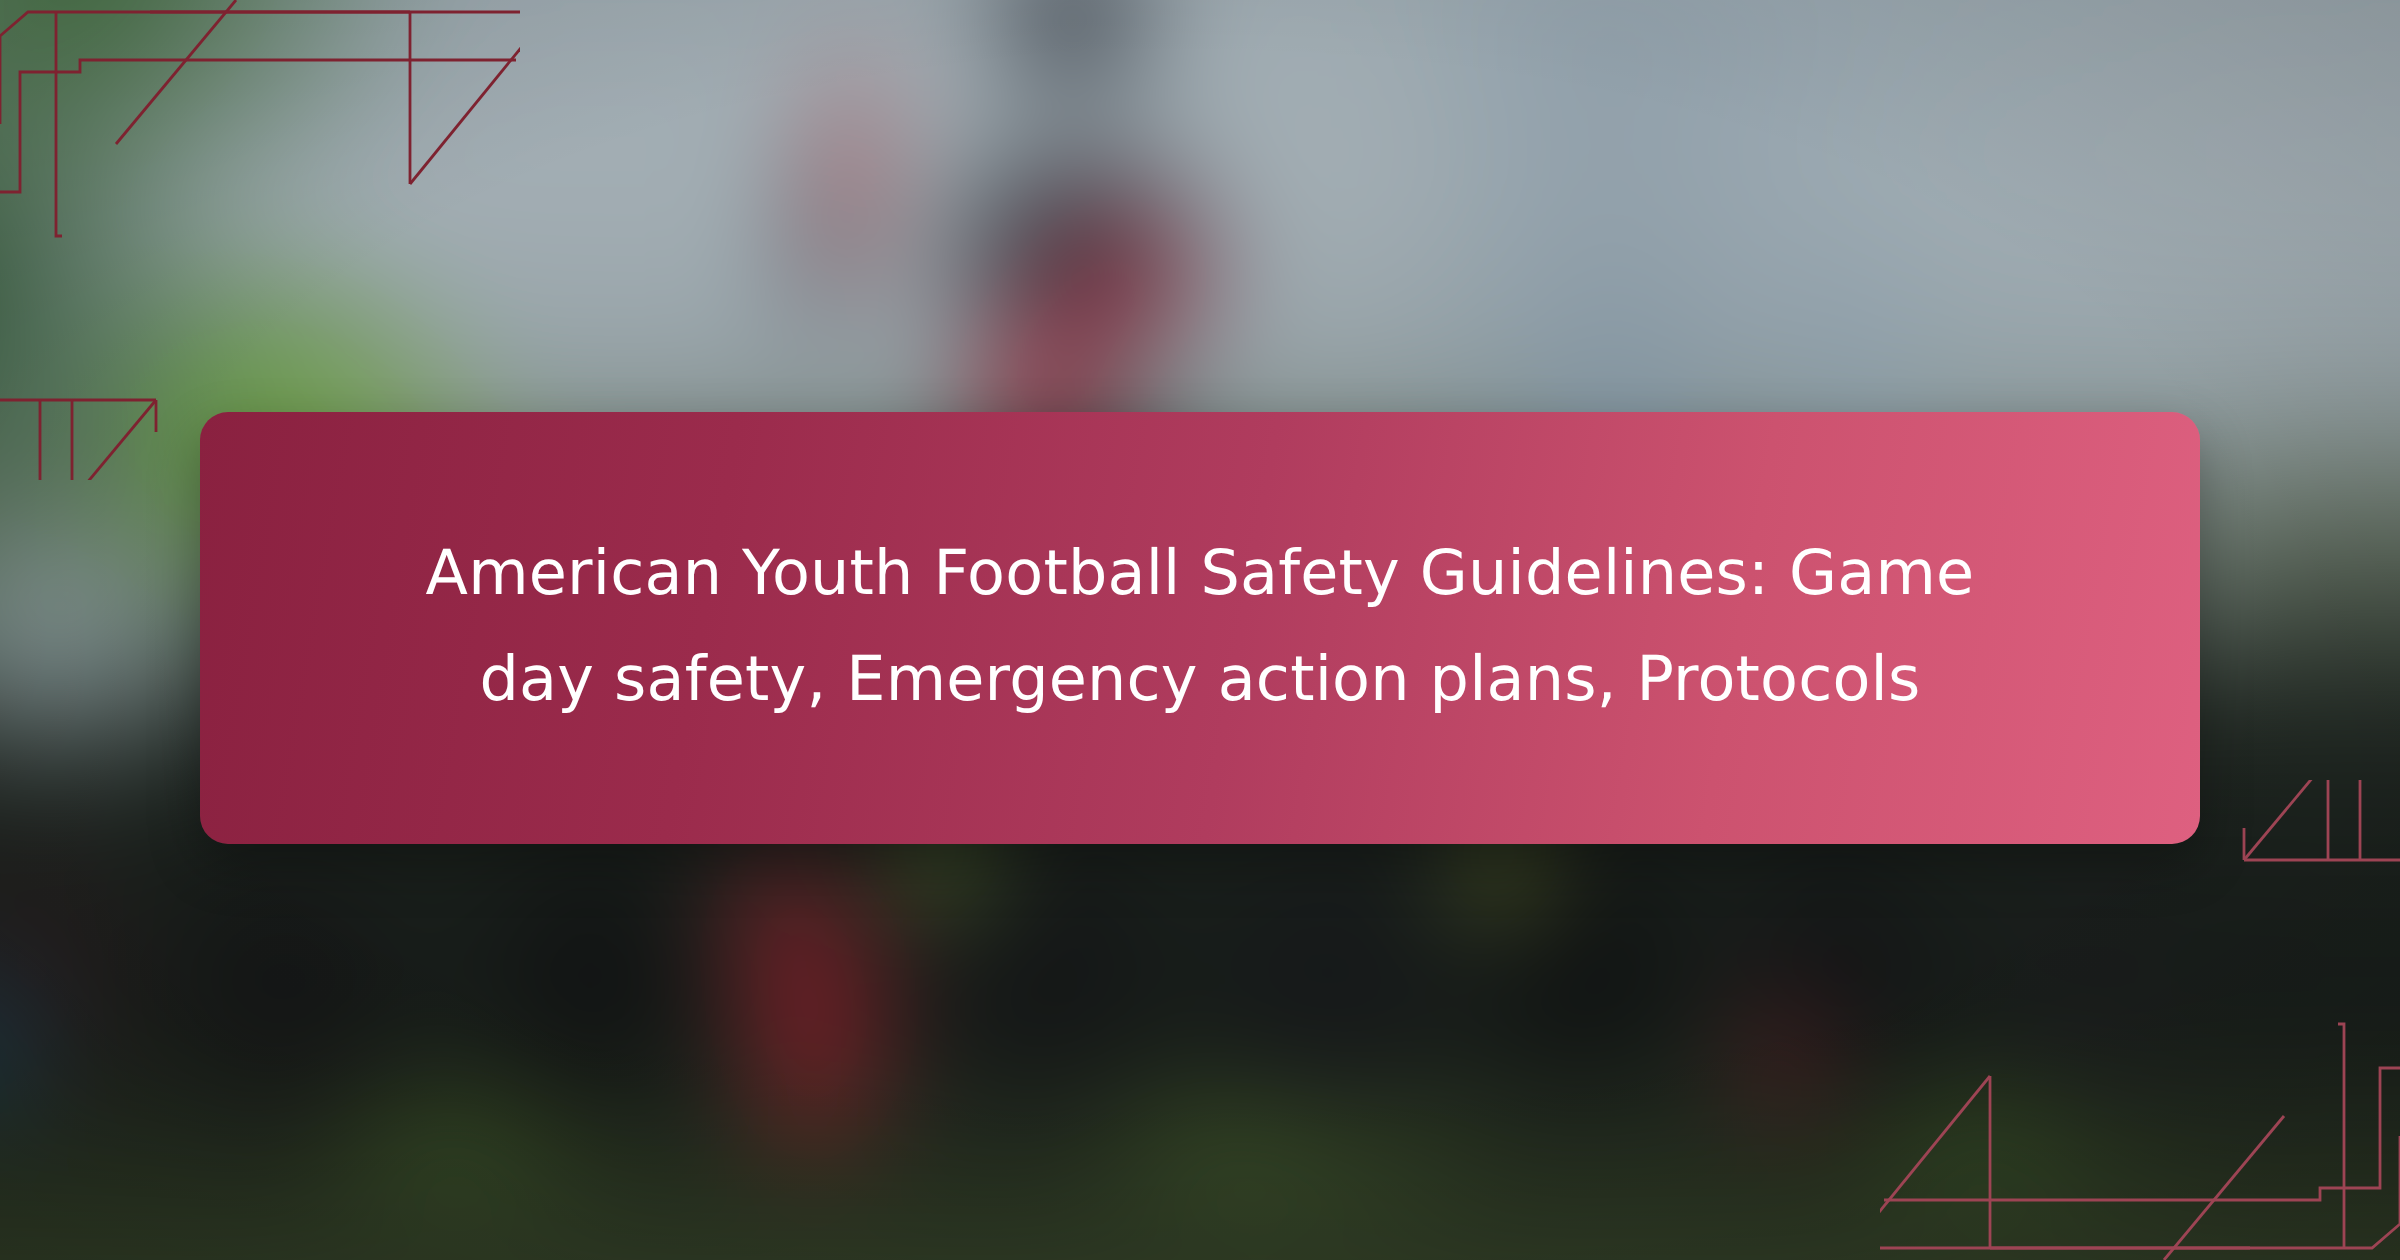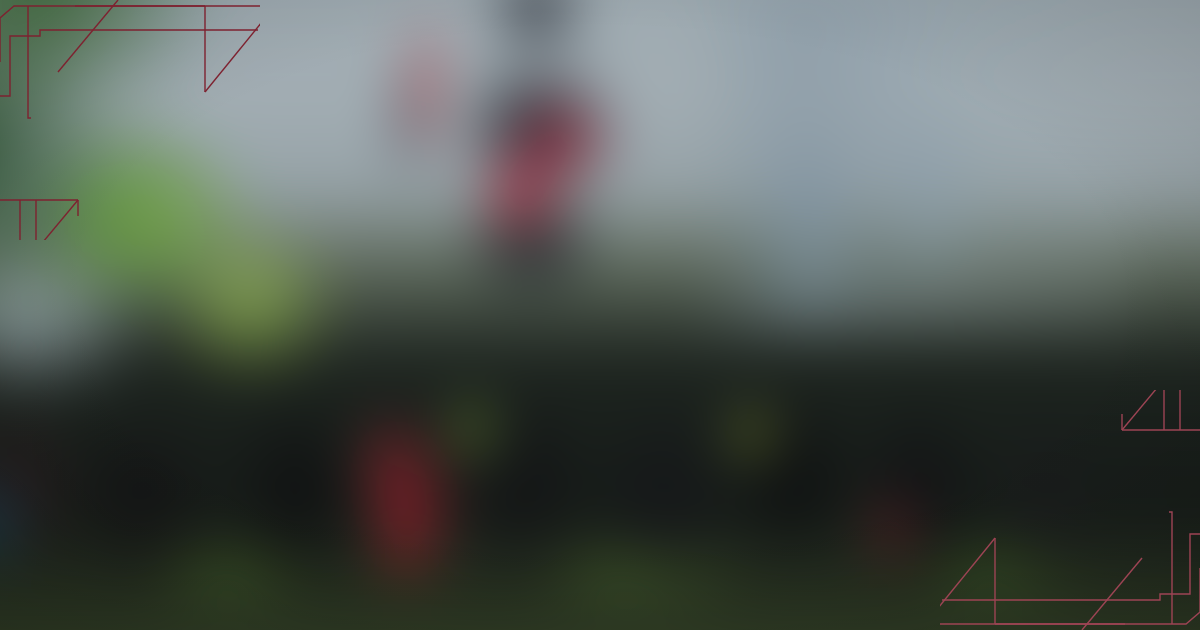--- a/index.html
+++ b/index.html
@@ -264,14 +264,17 @@
       <path d="M182 40 L182 24"></path>
       <path d="M240 40 L240 -32"></path>
       <path d="M224 40 L224 -28"></path>
       <path d="M185 234 L55 234"></path>
       <path d="M55 234 L55 148"></path>
       <path d="M55 148 L-2 218"></path>
       <path d="M142 240 L202 168"></path>
     </g>
   </svg>
 
+  <div id="title-card">
+    <h1 id="card-title">American Youth Football Safety Guidelines: Game day safety, Emergency action plans, Protocols</h1>
+  </div>
 
 </div>
 
 </body></html>

